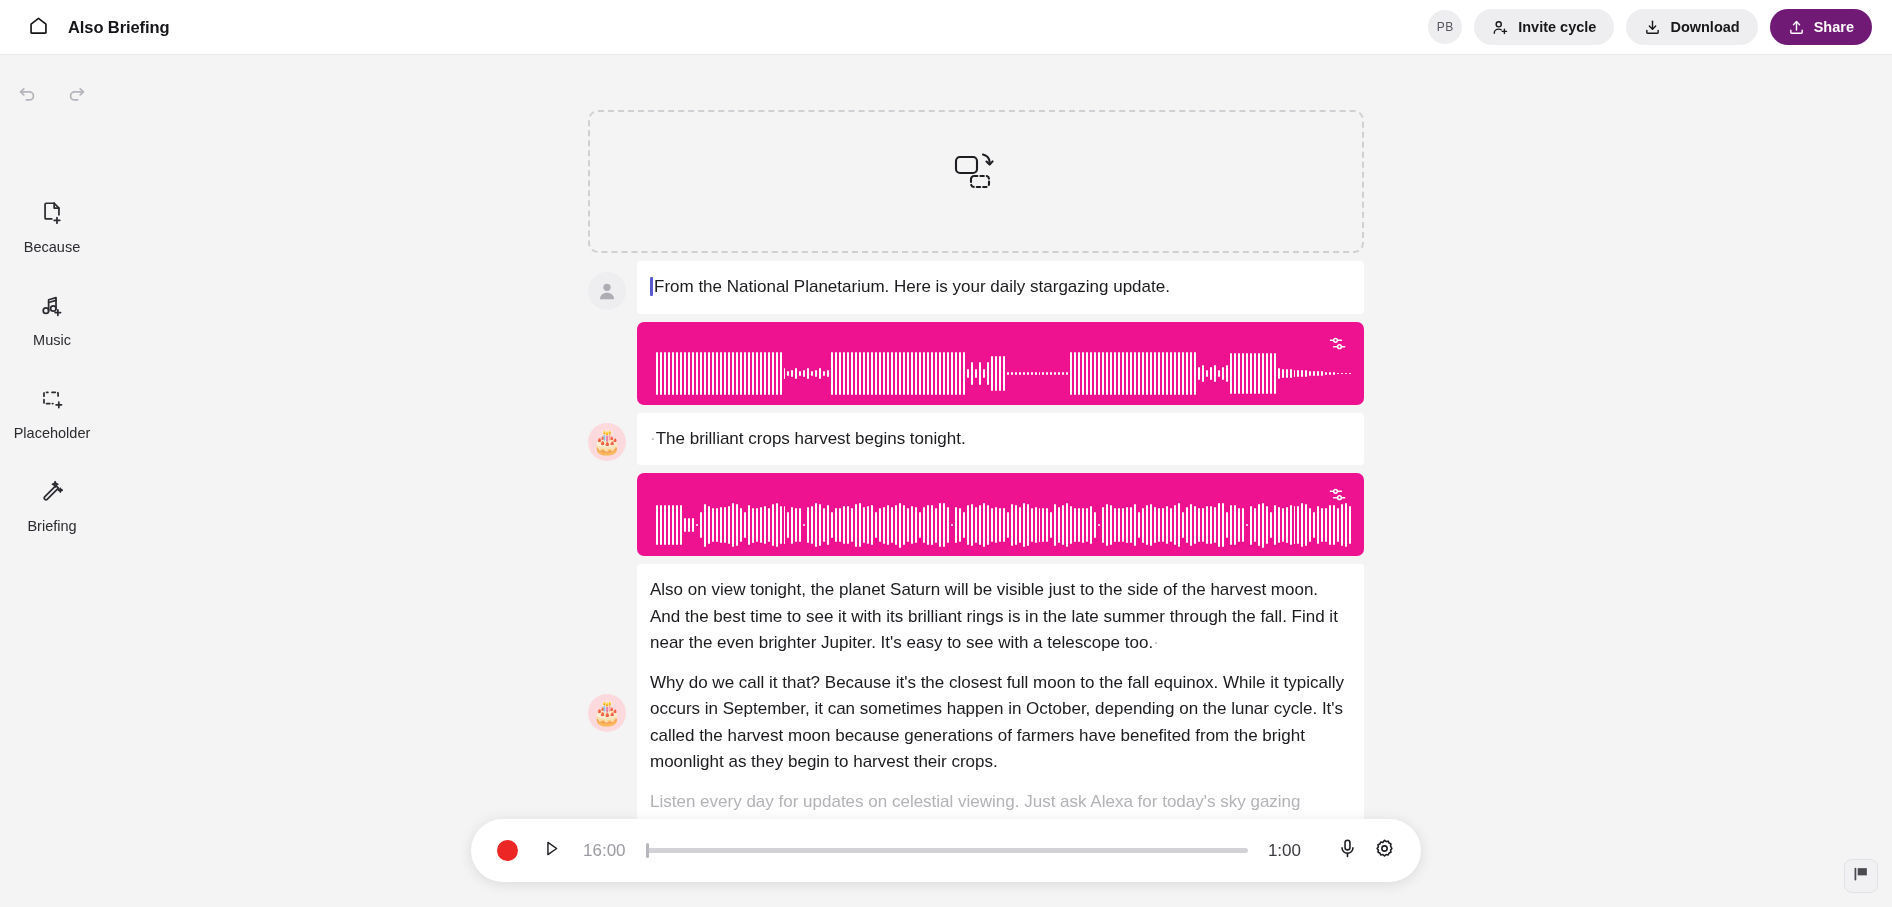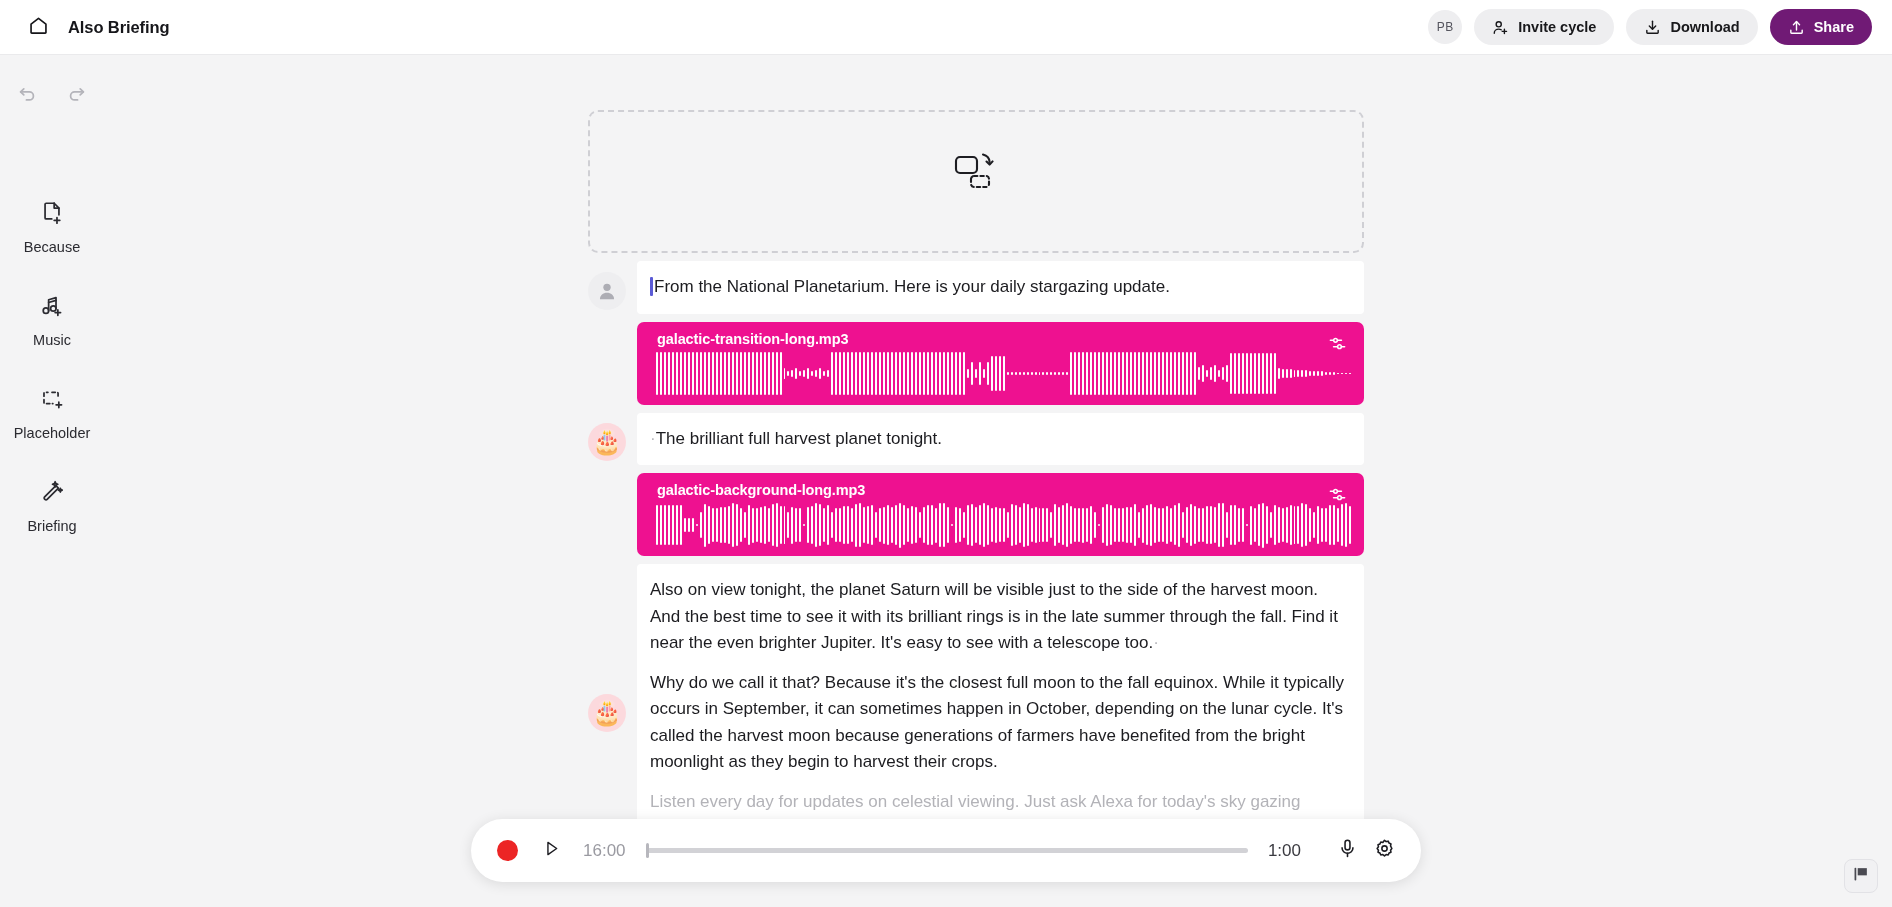--- a/index.html
+++ b/index.html
@@ -306,21 +306,20 @@
             <circle cx="12" cy="8" r="4"></circle>
             <path d="M4.3 21c0-4.2 3.4-7 7.7-7s7.7 2.8 7.7 7z"></path>
           </svg>
         </div>
         <div class="bubble">
           <span class="caret"></span><span>From the National Planetarium. Here is your daily stargazing update.</span>
         </div>
       </div>
 
       <div class="track">
-        <div class="track-name">galactic-transition-long.mp3</div>
         <span class="track-sliders">
           <svg width="19" height="19" viewBox="0 0 24 24" fill="none" stroke="#ffffff" stroke-width="1.9" stroke-linecap="round">
             <path d="M3 8h14"></path>
               <path d="M7 16h14"></path>
             <circle cx="9.5" cy="8" r="2.3" fill="#ee1190"></circle>
             <circle cx="14.5" cy="16" r="2.3" fill="#ee1190"></circle>
           </svg>
         </span>
         <div class="wave" id="wave1">
             <i style="height: 43.7px;"></i>
@@ -497,26 +496,25 @@
             <i style="height: 1.84px;"></i>
             <i style="height: 1.84px;"></i>
             <i style="height: 1.84px;"></i>
             <i style="height: 1.84px;"></i>
           </div>
       </div>
 
       <div class="row">
         <div class="row-avatar emoji">🎂</div>
         <div class="bubble">
-          <span class="tiny-dot">·</span><span>The brilliant full harvest planet tonight.</span>
+          <span class="tiny-dot">·</span><span>The brilliant crops harvest begins tonight.</span>
         </div>
       </div>
 
       <div class="track">
-        <div class="track-name">galactic-background-long.mp3</div>
         <span class="track-sliders">
           <svg width="19" height="19" viewBox="0 0 24 24" fill="none" stroke="#ffffff" stroke-width="1.9" stroke-linecap="round">
             <path d="M3 8h14"></path>
               <path d="M7 16h14"></path>
             <circle cx="9.5" cy="8" r="2.3" fill="#ee1190"></circle>
             <circle cx="14.5" cy="16" r="2.3" fill="#ee1190"></circle>
           </svg>
         </span>
         <div class="wave" id="wave2">
             <i style="height: 40.48px;"></i>

